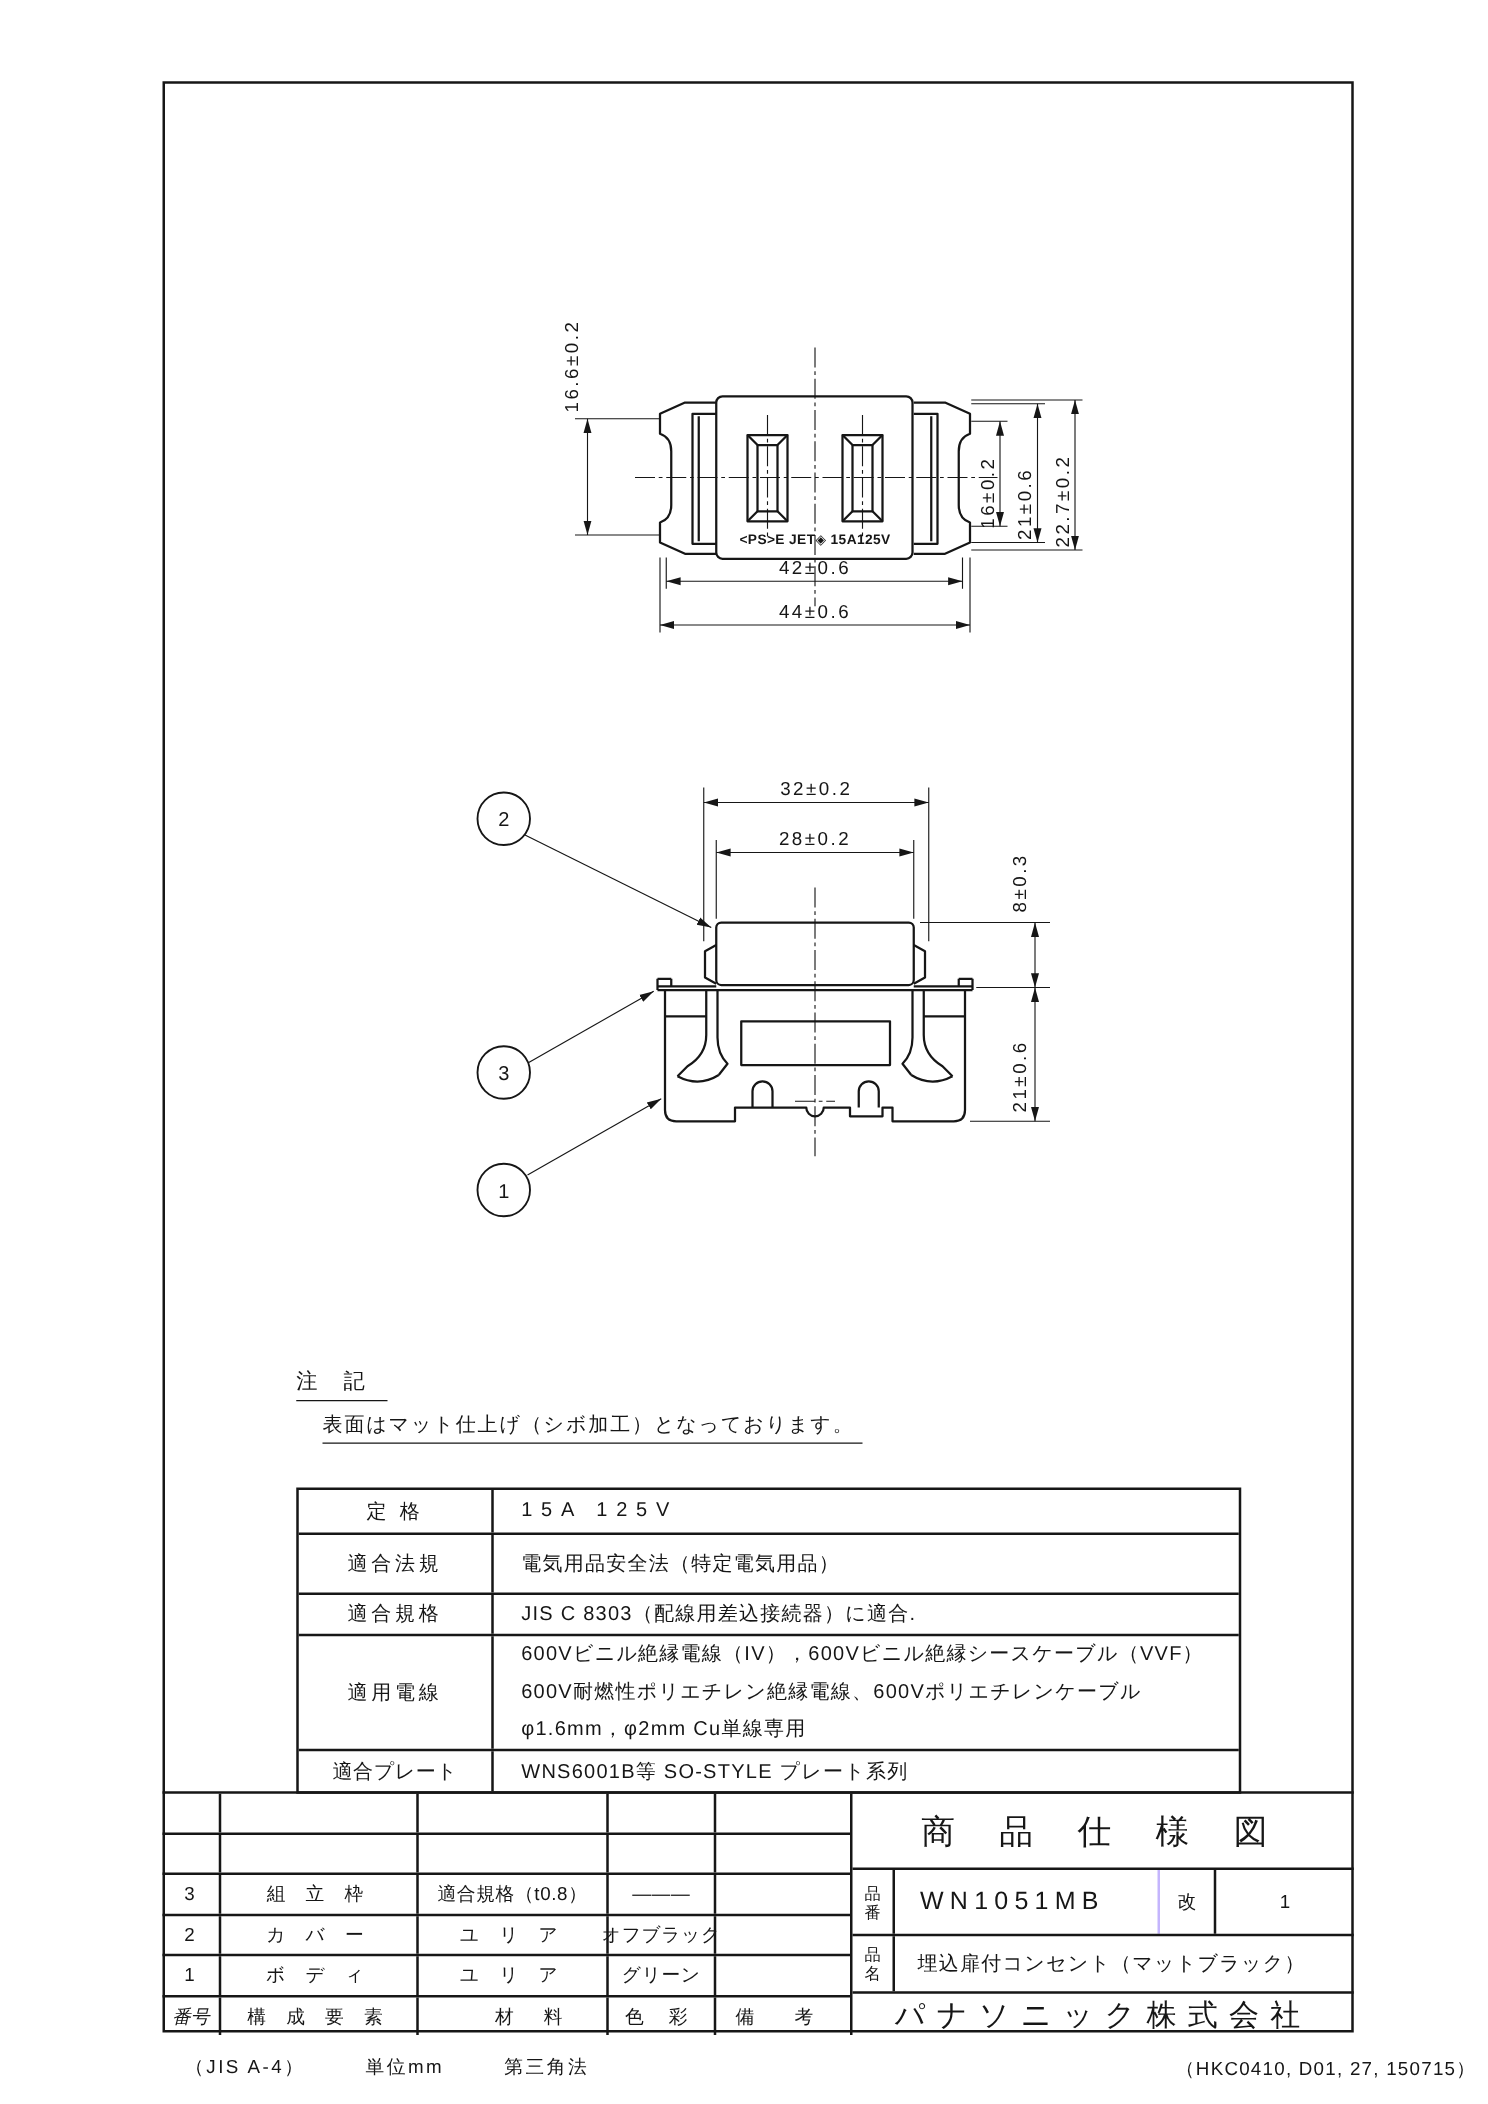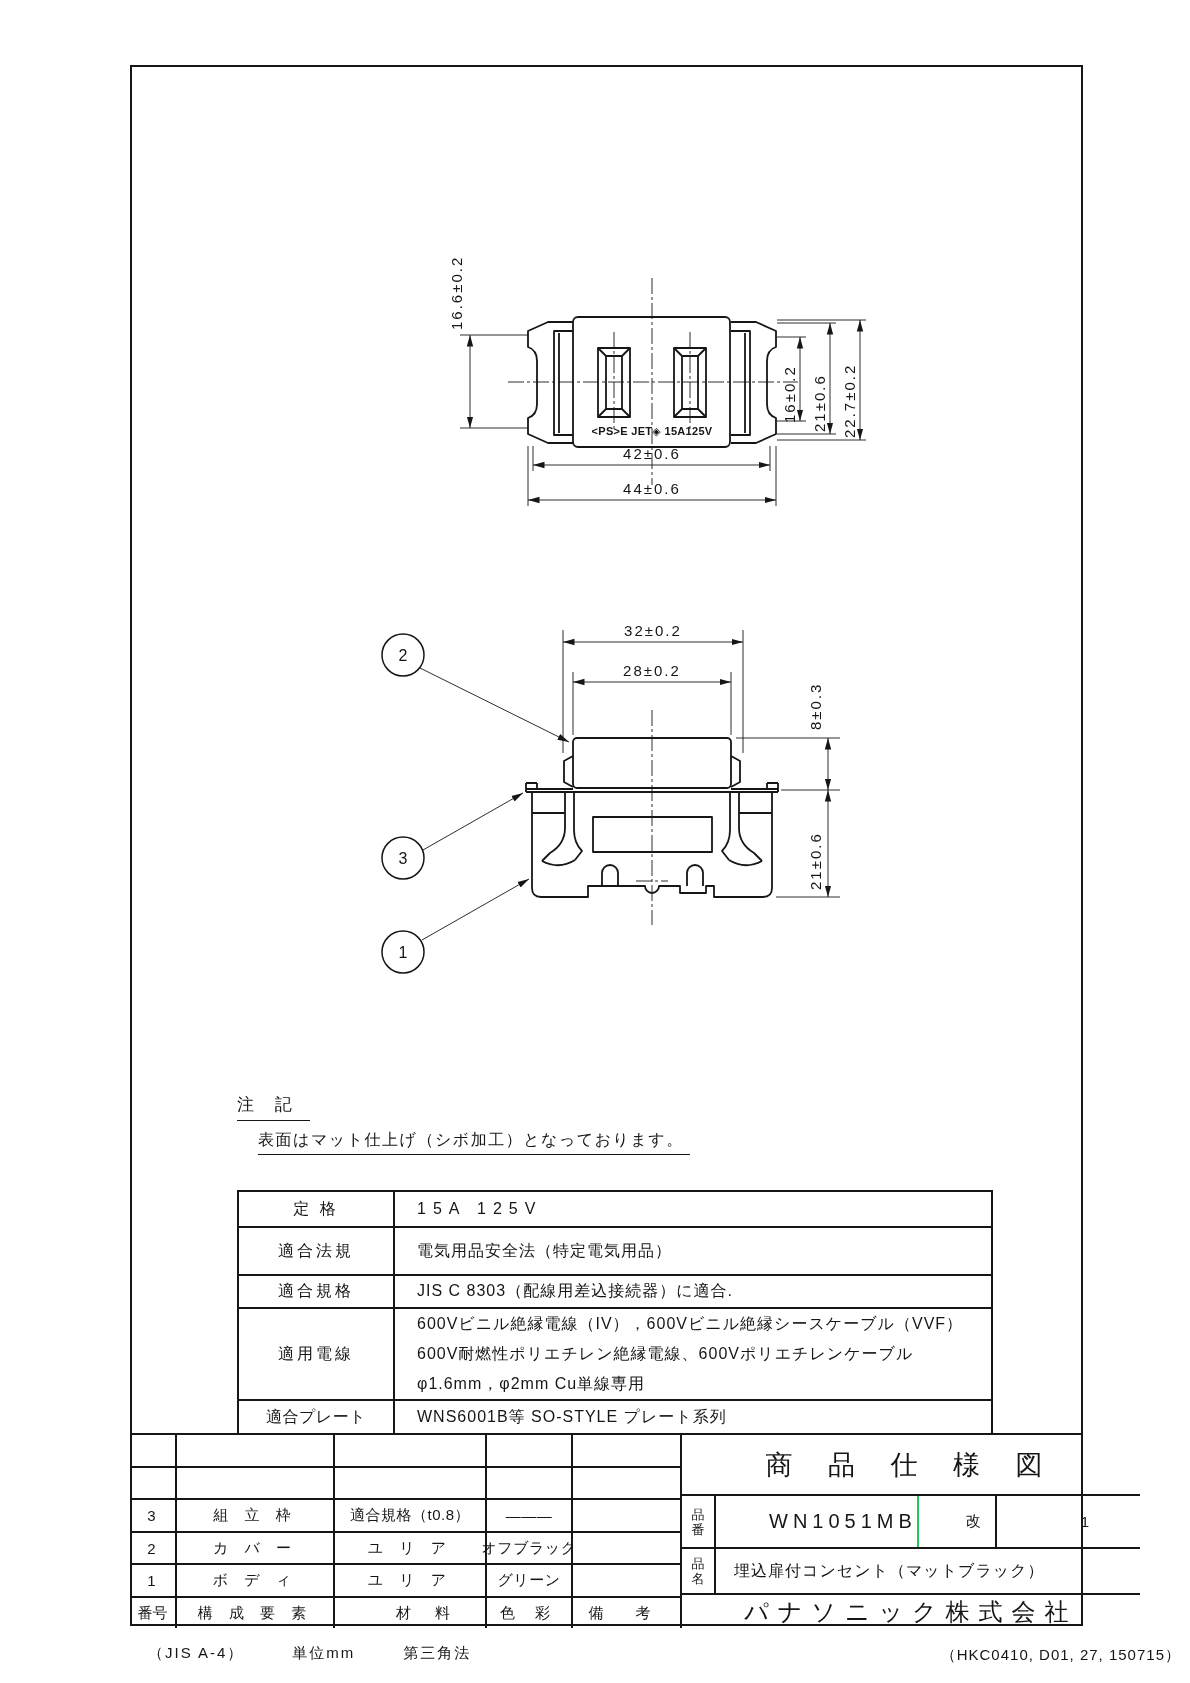--- a/index.html
+++ b/index.html
@@ -26,25 +26,25 @@
   .p-cell{border-right:2px solid #161616;display:flex;align-items:center;justify-content:center;font-size:15px;letter-spacing:2px;box-sizing:border-box;white-space:nowrap;}
   .p-cell:last-child{border-right:none;}
   .c-no{width:47px;flex:0 0 47px;}
   .c-comp{width:158px;flex:0 0 158px;letter-spacing:6px;}
   .c-mat{width:152px;flex:0 0 152px;}
   .c-col{width:86px;flex:0 0 86px;letter-spacing:0.5px;}
   .c-rem{flex:1;}
   
   .tblock{flex:1;display:flex;flex-direction:column;box-sizing:border-box;}
   .t-title{height:59px;flex:0 0 59px;display:flex;align-items:center;justify-content:center;font-size:27px;letter-spacing:14px;box-sizing:border-box;}
-  .t-row2{height:53px;flex:0 0 53px;border-top:2px solid #161616;display:flex;box-sizing:border-box;gap:33px;}
+  .t-row2{height:53px;flex:0 0 53px;border-top:2px solid #161616;display:flex;box-sizing:border-box;}
   .t-row3{height:46px;flex:0 0 46px;border-top:2px solid #161616;display:flex;box-sizing:border-box;}
   .t-company{flex:1;border-top:2.5px solid #161616;display:flex;align-items:center;justify-content:center;font-size:24px;letter-spacing:9px;box-sizing:border-box;}
   .t-lab{width:34px;flex:0 0 34px;border-right:2px solid #161616;display:flex;align-items:center;justify-content:center;font-size:13px;line-height:15px;text-align:center;box-sizing:border-box;padding:0 9px;}
-  .t-pn{flex:1;display:flex;align-items:center;padding-left:20px;font-size:20px;letter-spacing:5px;border-right:2px solid #22c55e;box-sizing:border-box;}
+  .t-pn{flex:1;display:flex;align-items:center;padding-left:20px;font-size:20px;letter-spacing:5px;border-right:2px solid #c4b5fd;box-sizing:border-box;}
   .t-rev{width:45px;flex:0 0 45px;border-right:2px solid #161616;display:flex;align-items:center;justify-content:center;font-size:15px;box-sizing:border-box;}
   .t-revval{width:110px;flex:0 0 110px;display:flex;align-items:center;justify-content:center;font-size:15px;box-sizing:border-box;}
   .t-name{flex:1;display:flex;align-items:center;padding-left:18px;font-size:16px;letter-spacing:1px;box-sizing:border-box;}
   
   .foot-left{position:absolute;left:148px;top:1644px;display:flex;gap:48px;font-size:15px;letter-spacing:2px;align-items:center;}
   .foot-right{position:absolute;left:851px;top:1646px;width:330px;text-align:right;font-size:15px;letter-spacing:1px;white-space:nowrap;}
 </style>
 </head>
 <body>
 
@@ -227,21 +227,21 @@
       <div class="p-cell c-rem"></div>
     </div>
     <div class="p-row" style="height:33px;">
       <div class="p-cell c-no">1</div>
       <div class="p-cell c-comp">ボ デ ィ</div>
       <div class="p-cell c-mat" style="letter-spacing:6px;">ユ リ ア</div>
       <div class="p-cell c-col">グリーン</div>
       <div class="p-cell c-rem"></div>
     </div>
     <div class="p-row" style="height:32px;flex:1;">
-      <div class="p-cell c-no" style="letter-spacing:0;">番号</div>
+      <div class="p-cell c-no" style="letter-spacing:0;font-style:italic;">番号</div>
       <div class="p-cell c-comp">構 成 要 素</div>
       <div class="p-cell c-mat" style="letter-spacing:10px;padding-left:36px;">材 料</div>
       <div class="p-cell c-col" style="letter-spacing:8px;">色 彩</div>
       <div class="p-cell c-rem" style="letter-spacing:14px;">備 考</div>
     </div>
   </div>
   <div class="tblock">
     <div class="t-title">商 品 仕 様 図</div>
     <div class="t-row2">
       <div class="t-lab">品番</div>

